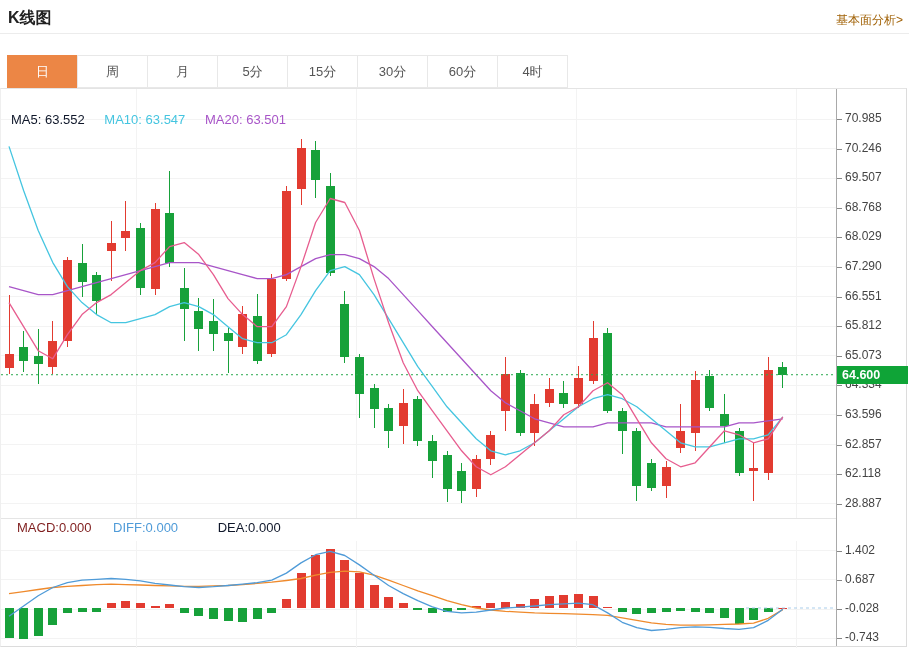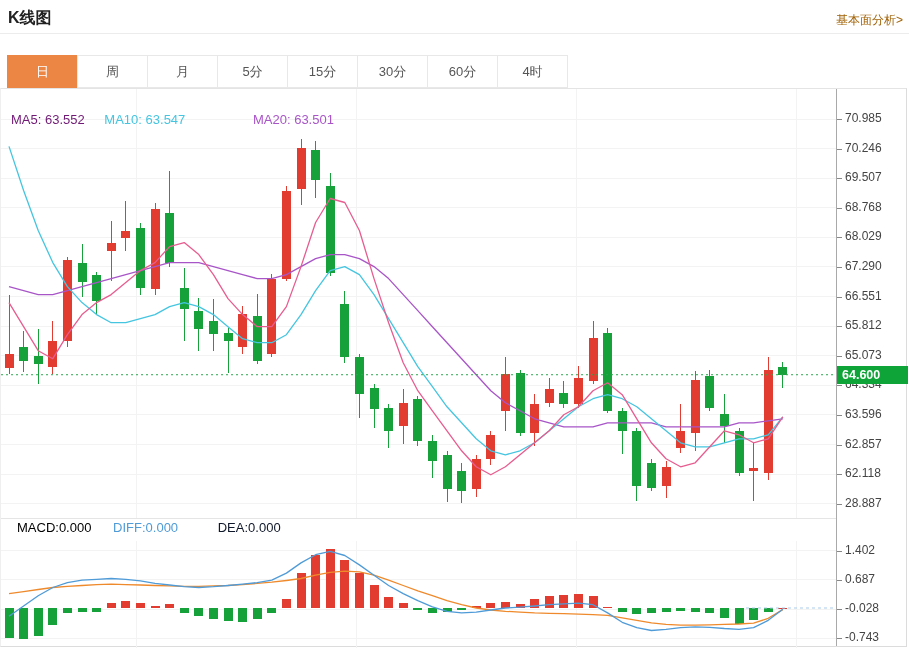--- a/index.html
+++ b/index.html
@@ -177,29 +177,29 @@
         <line x1="781.8" y1="272.50274999999965" x2="781.8" y2="299.3362499999998" stroke="#17a13a" stroke-width="1" shape-rendering="crispEdges"></line>
         <rect x="777.3" y="277.7092500000001" width="9" height="8.010000000000105" fill="#17a13a" shape-rendering="crispEdges"></rect>
         <polyline points="8.0,197.6 22.6,201.6 37.2,205.6 51.8,205.6 66.4,201.6 81.0,197.6 95.6,193.6 110.2,189.6 124.8,185.6 139.4,181.6 154.0,177.6 168.6,173.6 183.2,173.6 197.8,173.6 212.4,177.6 227.0,181.6 241.6,185.6 256.2,189.6 270.8,189.6 285.4,185.6 300.0,177.6 314.6,169.6 329.2,165.6 343.8,165.6 358.4,169.6 373.0,177.6 387.6,189.6 402.2,205.6 416.8,221.6 431.4,237.7 446.0,253.7 460.6,269.7 475.2,285.7 489.8,301.7 504.4,313.8 519.0,321.8 533.6,329.8 548.2,333.8 562.8,337.8 577.4,337.8 592.0,337.8 606.6,333.8 621.2,333.8 635.8,333.8 650.4,333.8 665.0,337.8 679.6,337.8 694.2,337.8 708.8,337.8 723.4,337.8 738.0,333.8 752.6,333.8 767.2,331.8 781.8,329.8" fill="none" stroke="#a855c8" stroke-width="1.3" stroke-linejoin="round"></polyline>
         <polyline points="8.0,57.4 22.6,101.5 37.2,141.5 51.8,173.6 66.4,197.6 81.0,213.6 95.6,225.6 110.2,233.7 124.8,233.7 139.4,229.6 154.0,225.6 168.6,217.6 183.2,213.6 197.8,217.6 212.4,225.6 227.0,237.7 241.6,249.7 256.2,253.7 270.8,253.7 285.4,245.7 300.0,225.6 314.6,201.6 329.2,181.6 343.8,177.6 358.4,185.6 373.0,205.6 387.6,229.6 402.2,253.7 416.8,277.7 431.4,297.7 446.0,317.8 460.6,333.8 475.2,349.8 489.8,361.8 504.4,365.8 519.0,361.8 533.6,353.8 548.2,341.8 562.8,329.8 577.4,317.8 592.0,309.7 606.6,305.7 621.2,309.7 635.8,317.8 650.4,329.8 665.0,341.8 679.6,353.8 694.2,357.8 708.8,357.8 723.4,353.8 738.0,349.8 752.6,349.8 767.2,345.8 781.8,327.8" fill="none" stroke="#45c5e0" stroke-width="1.3" stroke-linejoin="round"></polyline>
         <polyline points="8.0,213.6 22.6,237.7 37.2,261.7 51.8,269.7 66.4,245.7 81.0,225.6 95.6,213.6 110.2,205.6 124.8,193.6 139.4,181.6 154.0,173.6 168.6,157.6 183.2,153.6 197.8,165.6 212.4,185.6 227.0,209.6 241.6,225.6 256.2,237.7 270.8,237.7 285.4,217.6 300.0,177.6 314.6,133.5 329.2,109.5 343.8,113.5 358.4,141.5 373.0,189.6 387.6,233.7 402.2,273.7 416.8,301.7 431.4,321.8 446.0,341.8 460.6,361.8 475.2,377.8 489.8,385.8 504.4,377.8 519.0,365.8 533.6,353.8 548.2,341.8 562.8,325.8 577.4,317.8 592.0,301.7 606.6,293.7 621.2,305.7 635.8,329.8 650.4,353.8 665.0,369.8 679.6,377.8 694.2,373.8 708.8,357.8 723.4,341.8 738.0,345.8 752.6,353.8 767.2,349.8 781.8,327.8" fill="none" stroke="#e75d8f" stroke-width="1.3" stroke-linejoin="round"></polyline>
         <line x1="0" y1="285.7192500000002" x2="835" y2="285.7192500000002" stroke="#2aa94f" stroke-width="1" stroke-dasharray="2,3"></line>
       </svg>
 
 
     <div class="ma-row">
-      <span class="grp" id="ma5grp" style="color: #701a75; text-align: right;"><span>MA5:</span> <span>63.552</span></span>
+      <span class="grp" id="ma5grp" style="color: #0f172a; text-align: right;"><span>MA5:</span> <span>63.552</span></span>
       <span class="grp" id="ma10grp" style="color: rgb(69, 197, 224);"><span>MA10:</span> <span>63.547</span></span>
-      <span class="grp" id="ma20grp" style="color: rgb(168, 85, 200); margin-left: 48px;"><span>MA20:</span> <span>63.501</span></span>
+      <span class="grp" id="ma20grp" style="color: rgb(168, 85, 200);"><span>MA20:</span> <span>63.501</span></span>
     </div>
 
     <div class="sep"></div>
 
     <div class="macd-row">
-      <span class="grp" id="macdgrp" style="color: #000000;"><span>MACD:</span><span>0.000</span></span>
+      <span class="grp" id="macdgrp" style="color: #7f1d1d;"><span>MACD:</span><span>0.000</span></span>
       <span class="grp" id="diffgrp" style="color: rgb(79, 155, 216);"><span>DIFF:</span><span>0.000</span></span>
       <span class="grp" id="deagrp" style="color: #0f172a; padding-left: 18px;"><span>DEA:</span><span>0.000</span></span>
     </div>
 
     <svg id="macd-svg" width="835" height="107" style="top:452px;">
         <line x1="0" y1="9.518" x2="835" y2="9.518" stroke="#f3f3f3" stroke-width="1" shape-rendering="crispEdges"></line>
         <line x1="0" y1="38.833" x2="835" y2="38.833" stroke="#f3f3f3" stroke-width="1" shape-rendering="crispEdges"></line>
         <line x1="0" y1="68.148" x2="835" y2="68.148" stroke="#f3f3f3" stroke-width="1" shape-rendering="crispEdges"></line>
         <line x1="0" y1="97.463" x2="835" y2="97.463" stroke="#f3f3f3" stroke-width="1" shape-rendering="crispEdges"></line>
         <line x1="135" y1="0" x2="135" y2="107" stroke="#f3f3f3" stroke-width="1" shape-rendering="crispEdges"></line>

